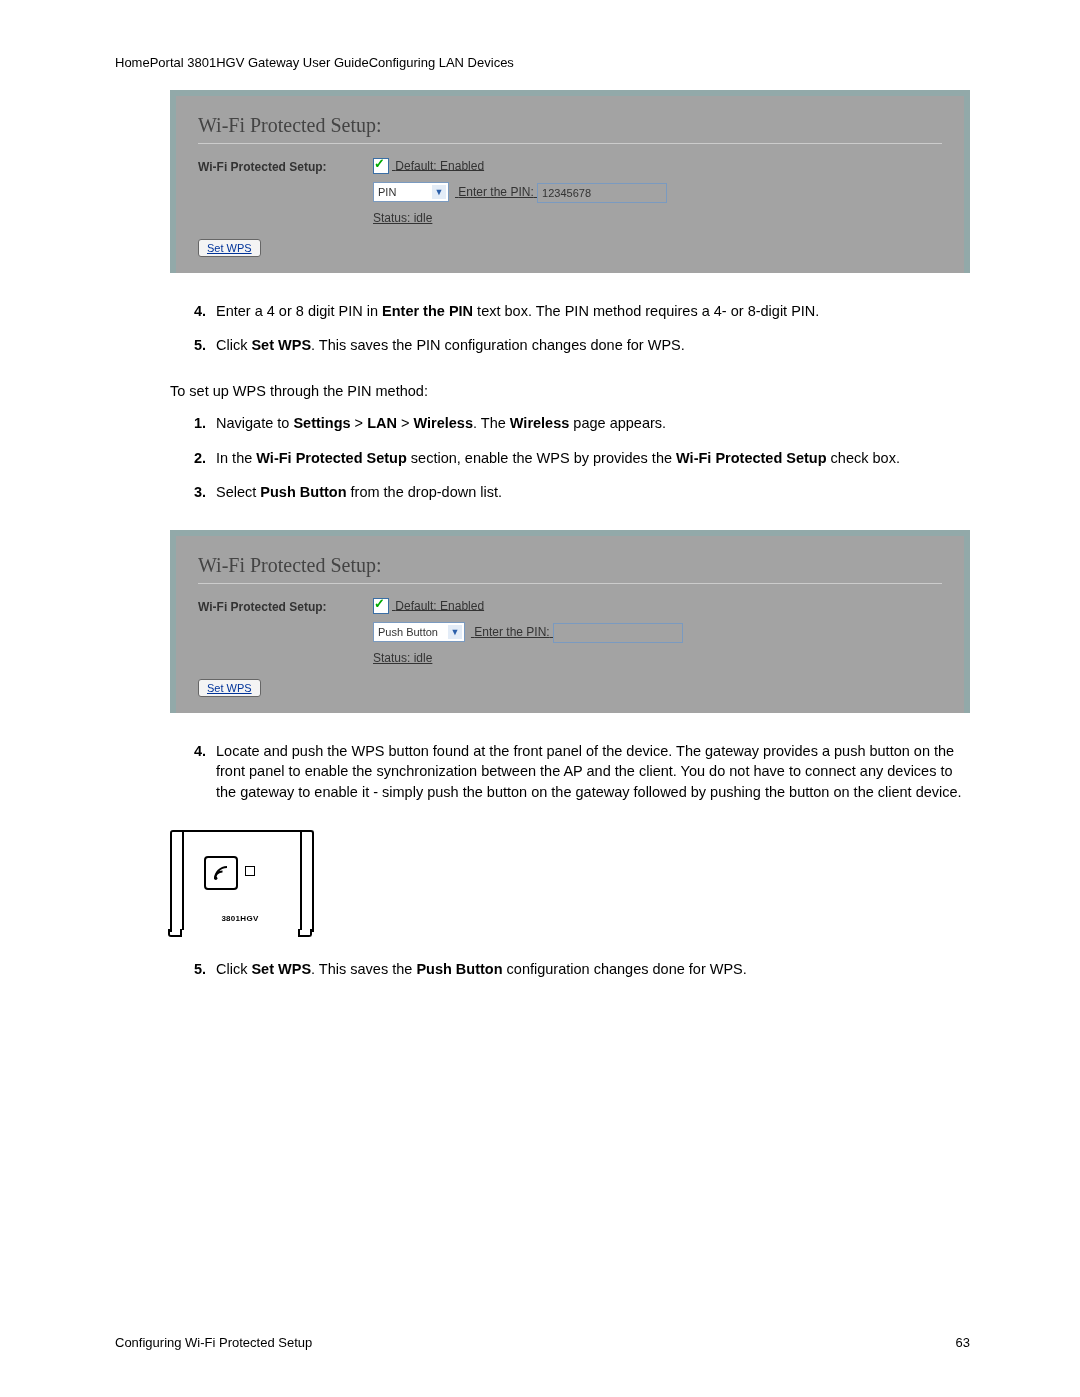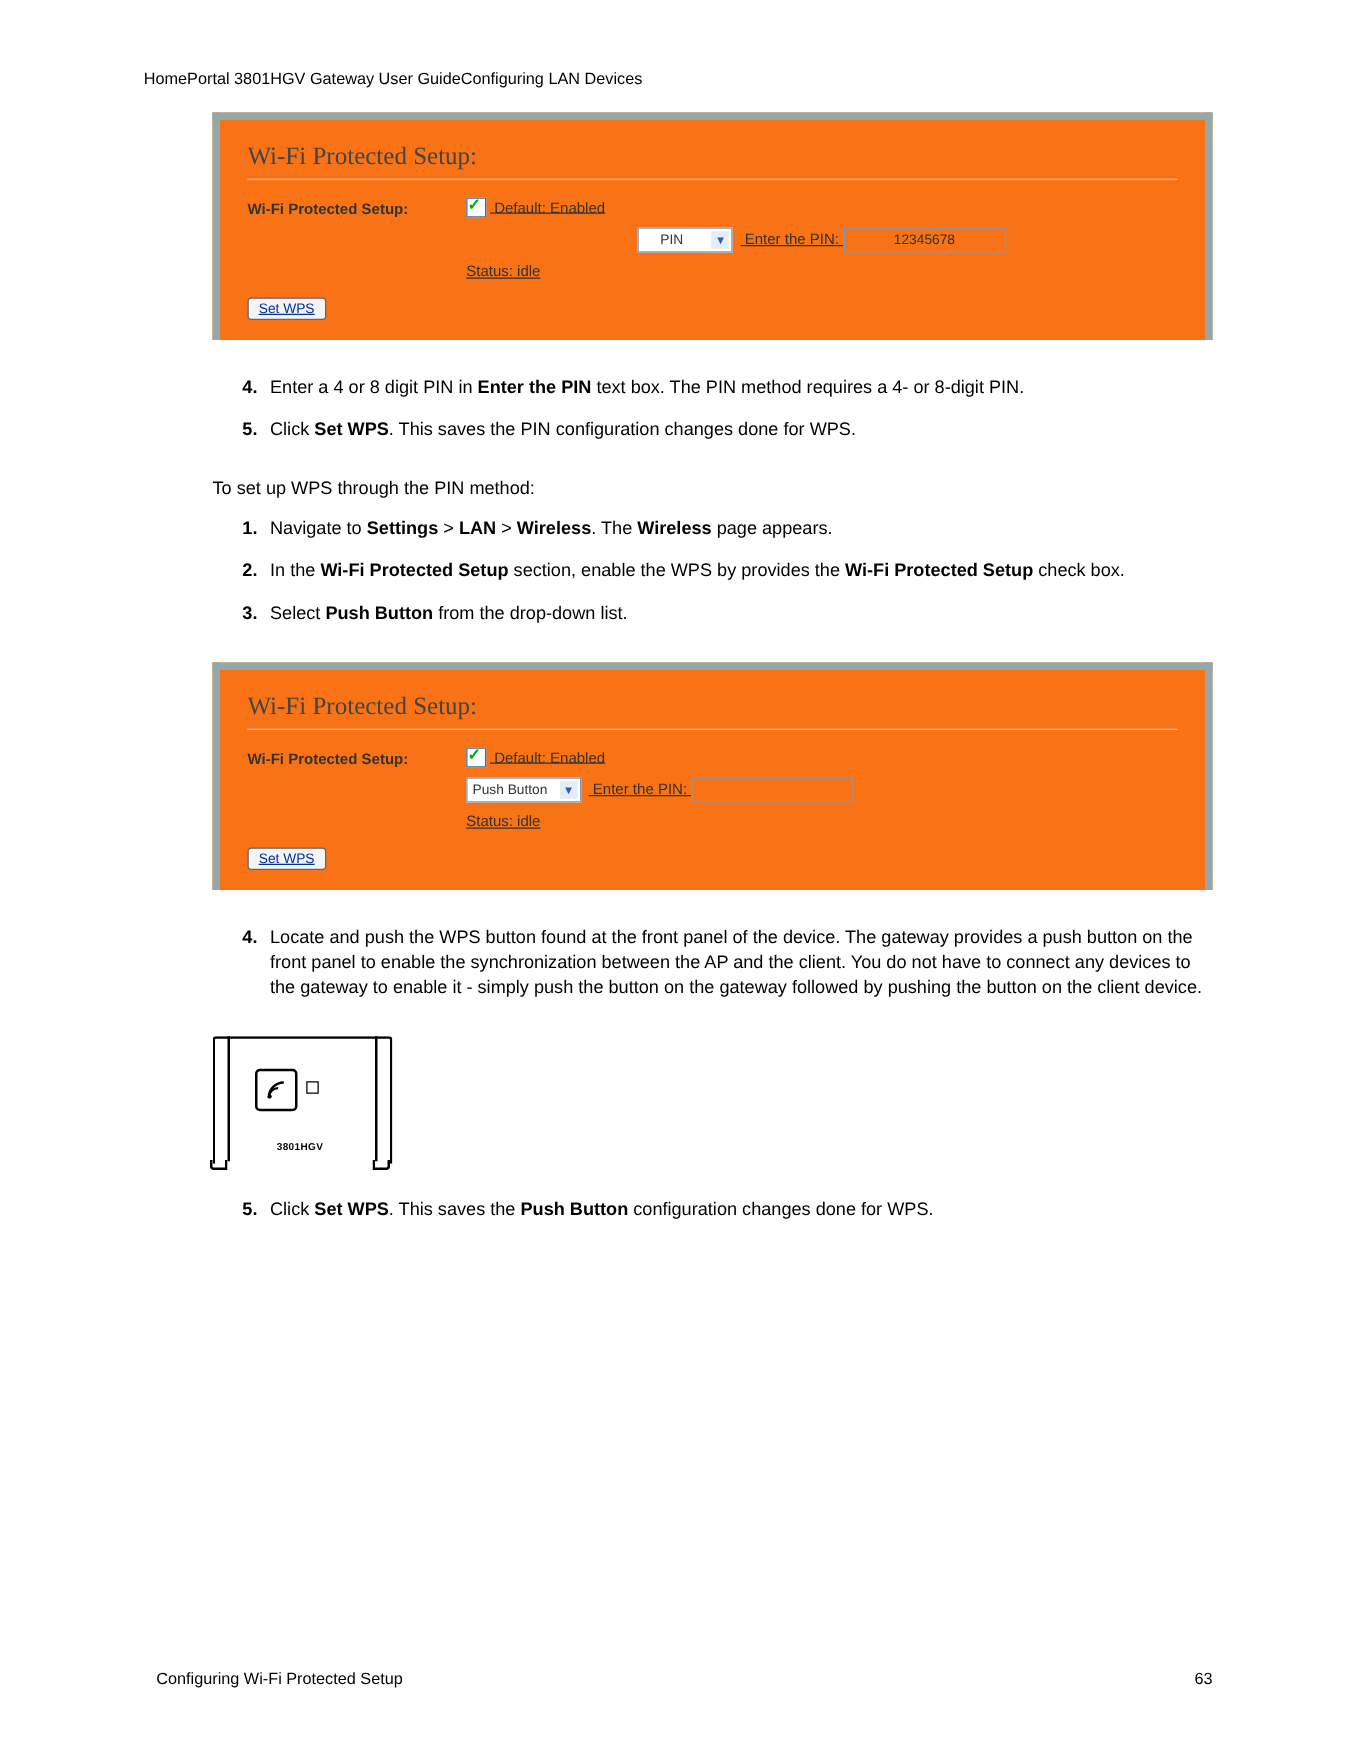--- a/index.html
+++ b/index.html
@@ -22,21 +22,21 @@
     font-size: 13px;
     margin-bottom: 20px;
   }
   
   .ui-panel {
     margin-left: 55px;
     border-top: 6px solid #92a9a9;
     border-left: 6px solid #92a9a9;
     border-right: 6px solid #92a9a9;
     padding: 18px 22px 16px 22px;
-    background: #f97316;
+    background: #a3a3a3;
     margin-bottom: 28px;
     font-size: 12px;
   }
   .ui-panel .panel-title {
     font-family: Georgia, 'Times New Roman', serif;
     font-size: 20px;
     color: #444;
     margin-bottom: 6px;
   }
   .ui-panel hr {
@@ -211,21 +211,21 @@
     font-weight: bold;
     letter-spacing: 0.3px;
   }
   .wifi-arc {
     width: 18px; height: 18px;
   }
   
   .footer {
     position: absolute;
     bottom: 45px;
-    left: 125px;
+    left: 115px;
     right: 110px;
     display: flex;
     justify-content: space-between;
     font-size: 13px;
   }
 </style>
 </head>
 <body>
 
 <div class="page">
@@ -236,21 +236,21 @@
   </div>
 
   <div class="ui-panel">
     <div class="panel-title">Wi-Fi Protected Setup:</div>
     <hr>
     <div class="ui-row">
       <div class="label-col">Wi-Fi Protected Setup:</div>
       <div class="ctrl-col">
         <span class="checkbox"></span>
         <span class="default-text">Default: Enabled</span>
-        <div style="margin-top:8px;text-align:center;">
+        <div style="margin-top:8px;">
           <span class="select">
             <span class="sel-val" style="min-width:44px;">PIN</span>
             <span class="caret">▼</span>
           </span>
           <span>Enter the PIN:</span>
           <span class="pin-input">12345678</span>
         </div>
         <div class="status-line">Status: idle</div>
       </div>
     </div>

